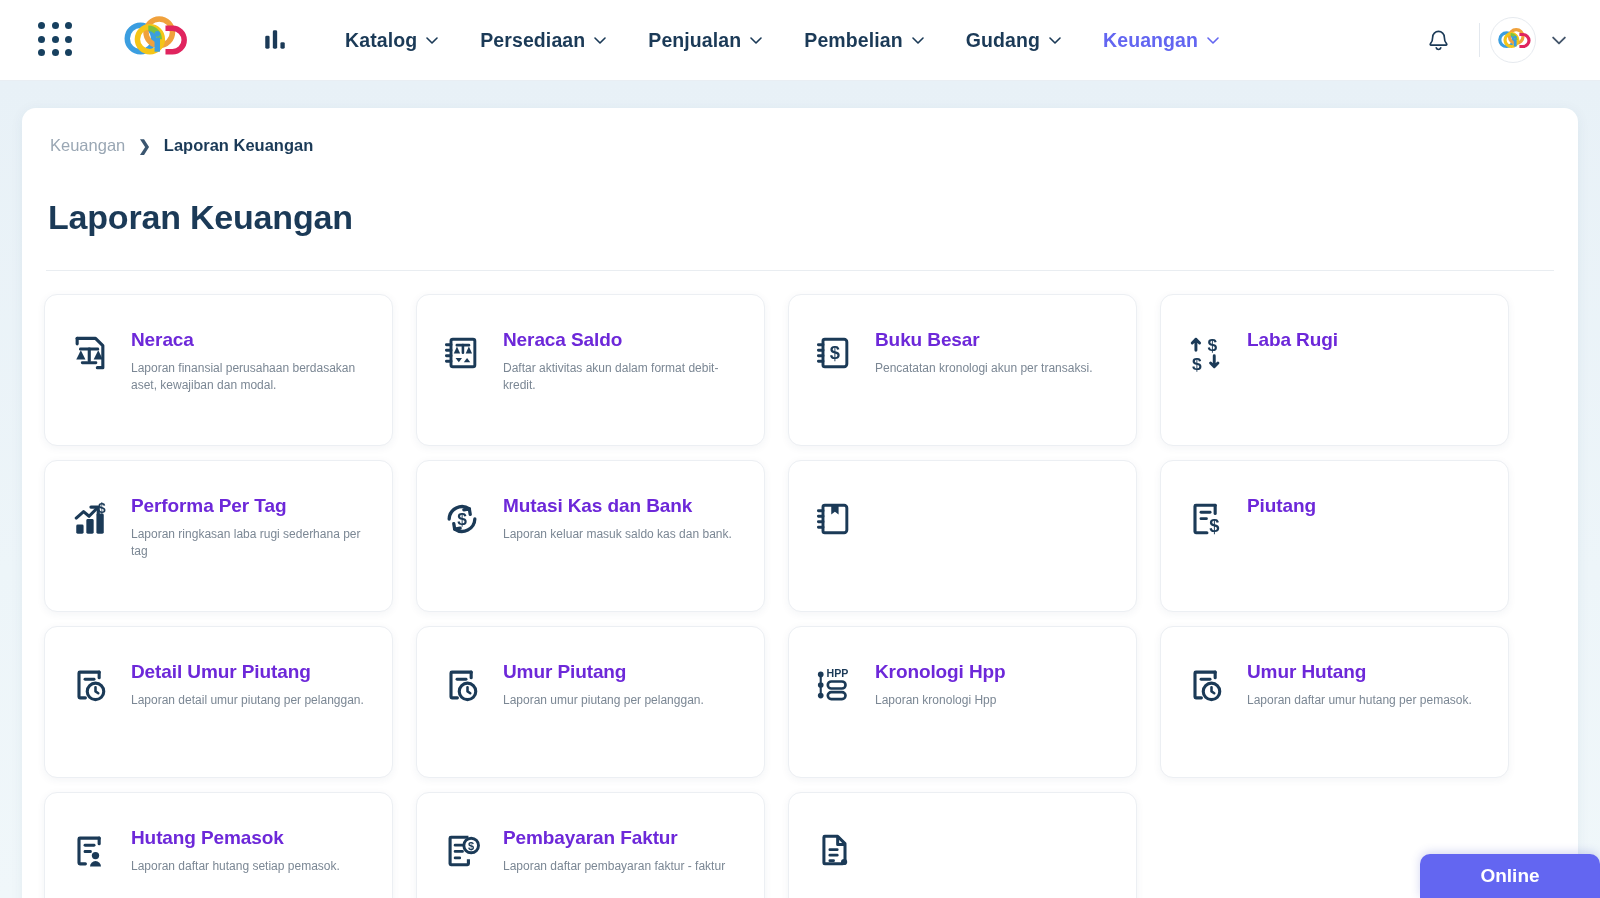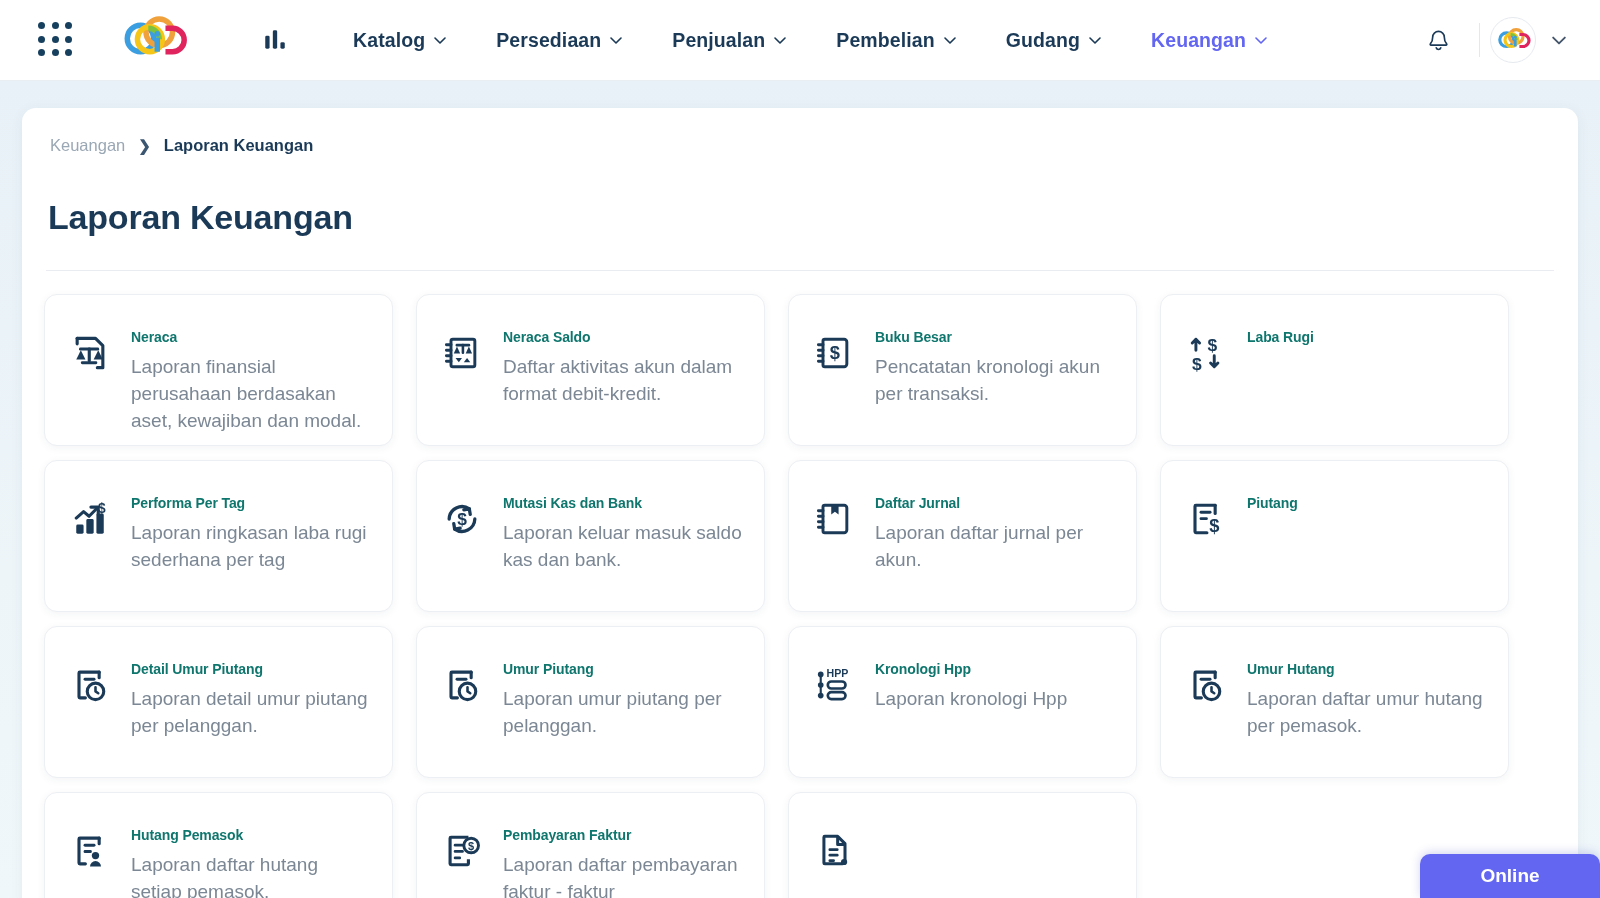--- a/index.html
+++ b/index.html
@@ -28,21 +28,21 @@
     grid-template-rows: repeat(3, 1fr);
     gap: 5px;
     cursor: pointer;
   }
   .grid-launcher i {
     display: block; width: 7px; height: 7px;
     border-radius: 50%; background: #17405f;
   }
   .brand-logo { margin-left: 40px; width: 78px; height: 52px; cursor: pointer; }
 
-  .nav { display: flex; align-items: center; margin-left: 70px; gap: 8px; }
+  .nav { display: flex; align-items: center; margin-left: 70px; gap: 0px; }
   .nav-chart-icon { margin-right: 36px; cursor: pointer; display:flex; }
   .nav-item {
     display: flex; align-items: center; gap: 9px;
     padding: 0 21px;
     font-size: 19.5px; font-weight: 600; letter-spacing: .1px;
     color: #1b3a57; cursor: pointer; white-space: nowrap;
   }
   .nav-item.active { color: #6366f1; }
   .caret { width: 12px; height: 7px; display: block; }
 
@@ -114,25 +114,25 @@
     cursor: pointer;
   }
   .card-icon {
     flex: 0 0 auto; width: 46px; height: 46px;
     margin-top: 2px; margin-right: 18px;
     display: flex; align-items: center; justify-content: center;
     color: #1b3a57;
   }
   .card-body { padding-top: 1px; min-width: 0; }
   .card-title {
-    font-size: 14px; font-weight: 700; color: #0f766e;
+    font-size: 19px; font-weight: 700; color: #6d28d9;
     margin-bottom: 9px; letter-spacing: -.1px;
   }
   .card-desc {
-    font-size: 19px; color: #7b8794; line-height: 1.42;
+    font-size: 12px; color: #7b8794; line-height: 1.42;
     max-width: 262px;
   }
 
   
   .chat-widget {
     position: absolute; right: 0px; bottom: 0px;
     width: 180px; height: 44px;
     background: #6366f1;
     border-radius: 10px 10px 0 0;
     display: flex; align-items: center; justify-content: center;
@@ -363,24 +363,20 @@
       </div>
 
       <div class="card">
         <span class="card-icon">
           <svg width="44" height="44" viewBox="0 0 48 48" aria-hidden="true">
             <path d="M14 9 h21 a3 3 0 0 1 3 3 v24 a3 3 0 0 1 -3 3 h-21 a2 2 0 0 1 -2 -2 v-26 a2 2 0 0 1 2 -2z" fill="none" stroke="#1b3a57" stroke-width="3.2"></path>
             <path d="M12 15 h-5 M12 21 h-5 M12 27 h-5 M12 33 h-5" stroke="#1b3a57" stroke-width="3.2" stroke-linecap="round"></path>
             <path d="M21 9 h8 v10 l-4 -3 l-4 3 z" fill="#1b3a57"></path>
           </svg>
         </span>
-        <div class="card-body">
-          <div class="card-title">Daftar Jurnal</div>
-          <div class="card-desc">Laporan daftar jurnal per akun.</div>
-        </div>
       </div>
 
       <div class="card">
         <span class="card-icon">
           <svg width="44" height="44" viewBox="0 0 48 48" aria-hidden="true">
             <path d="M34 9 H13 a1 1 0 0 0 -1 1 v28 a1 1 0 0 0 1 1 h12" fill="none" stroke="#1b3a57" stroke-width="3.4" stroke-linecap="round"></path>
             <path d="M34 9 v9" fill="none" stroke="#1b3a57" stroke-width="3.4" stroke-linecap="round"></path>
             <rect x="17" y="15" width="13" height="3.2" rx="1.5" fill="#1b3a57"></rect>
             <rect x="17" y="22" width="9" height="3.2" rx="1.5" fill="#1b3a57"></rect>
             <text x="33" y="38" font-family="Liberation Sans, sans-serif" font-size="20" font-weight="bold" fill="#1b3a57" text-anchor="middle">$</text>

